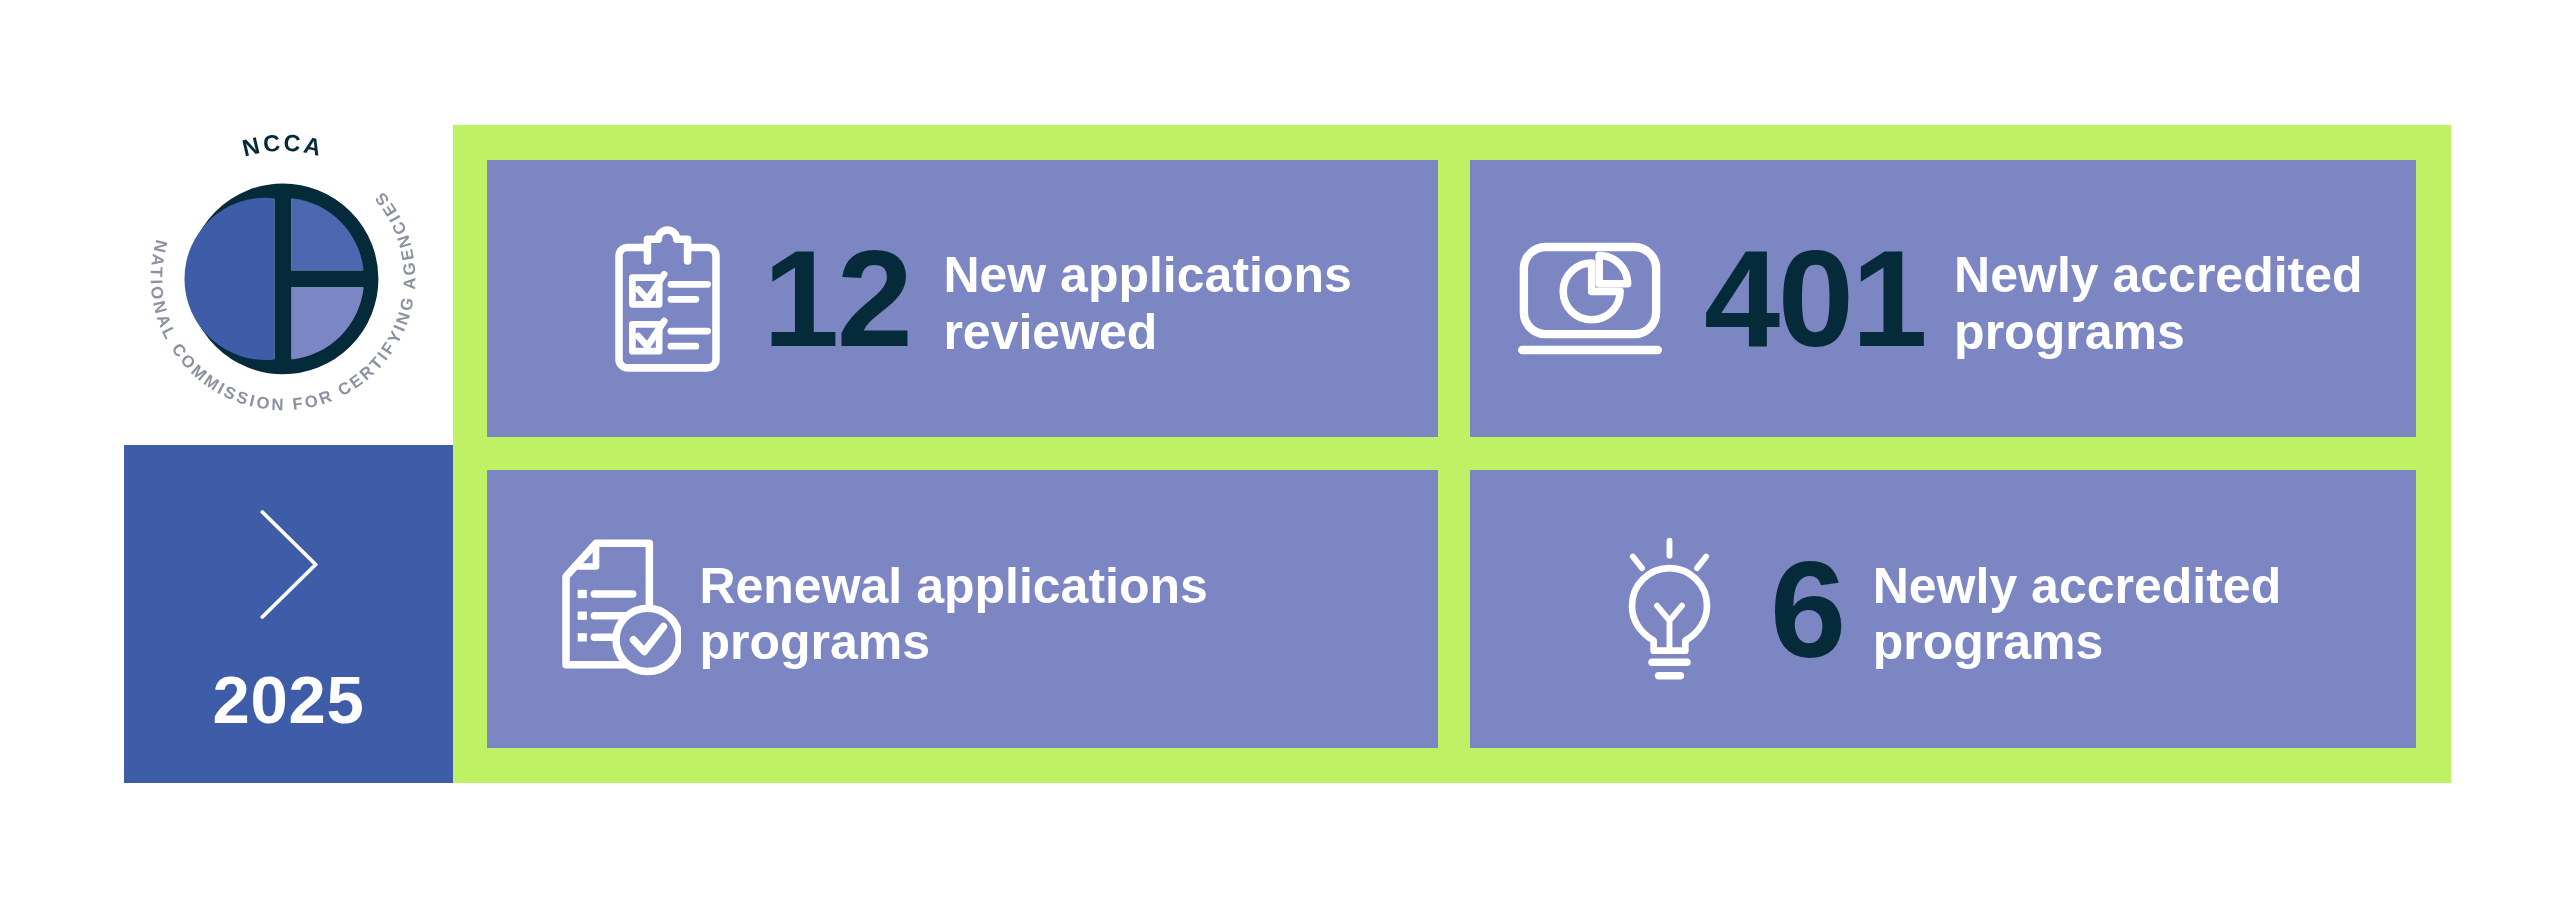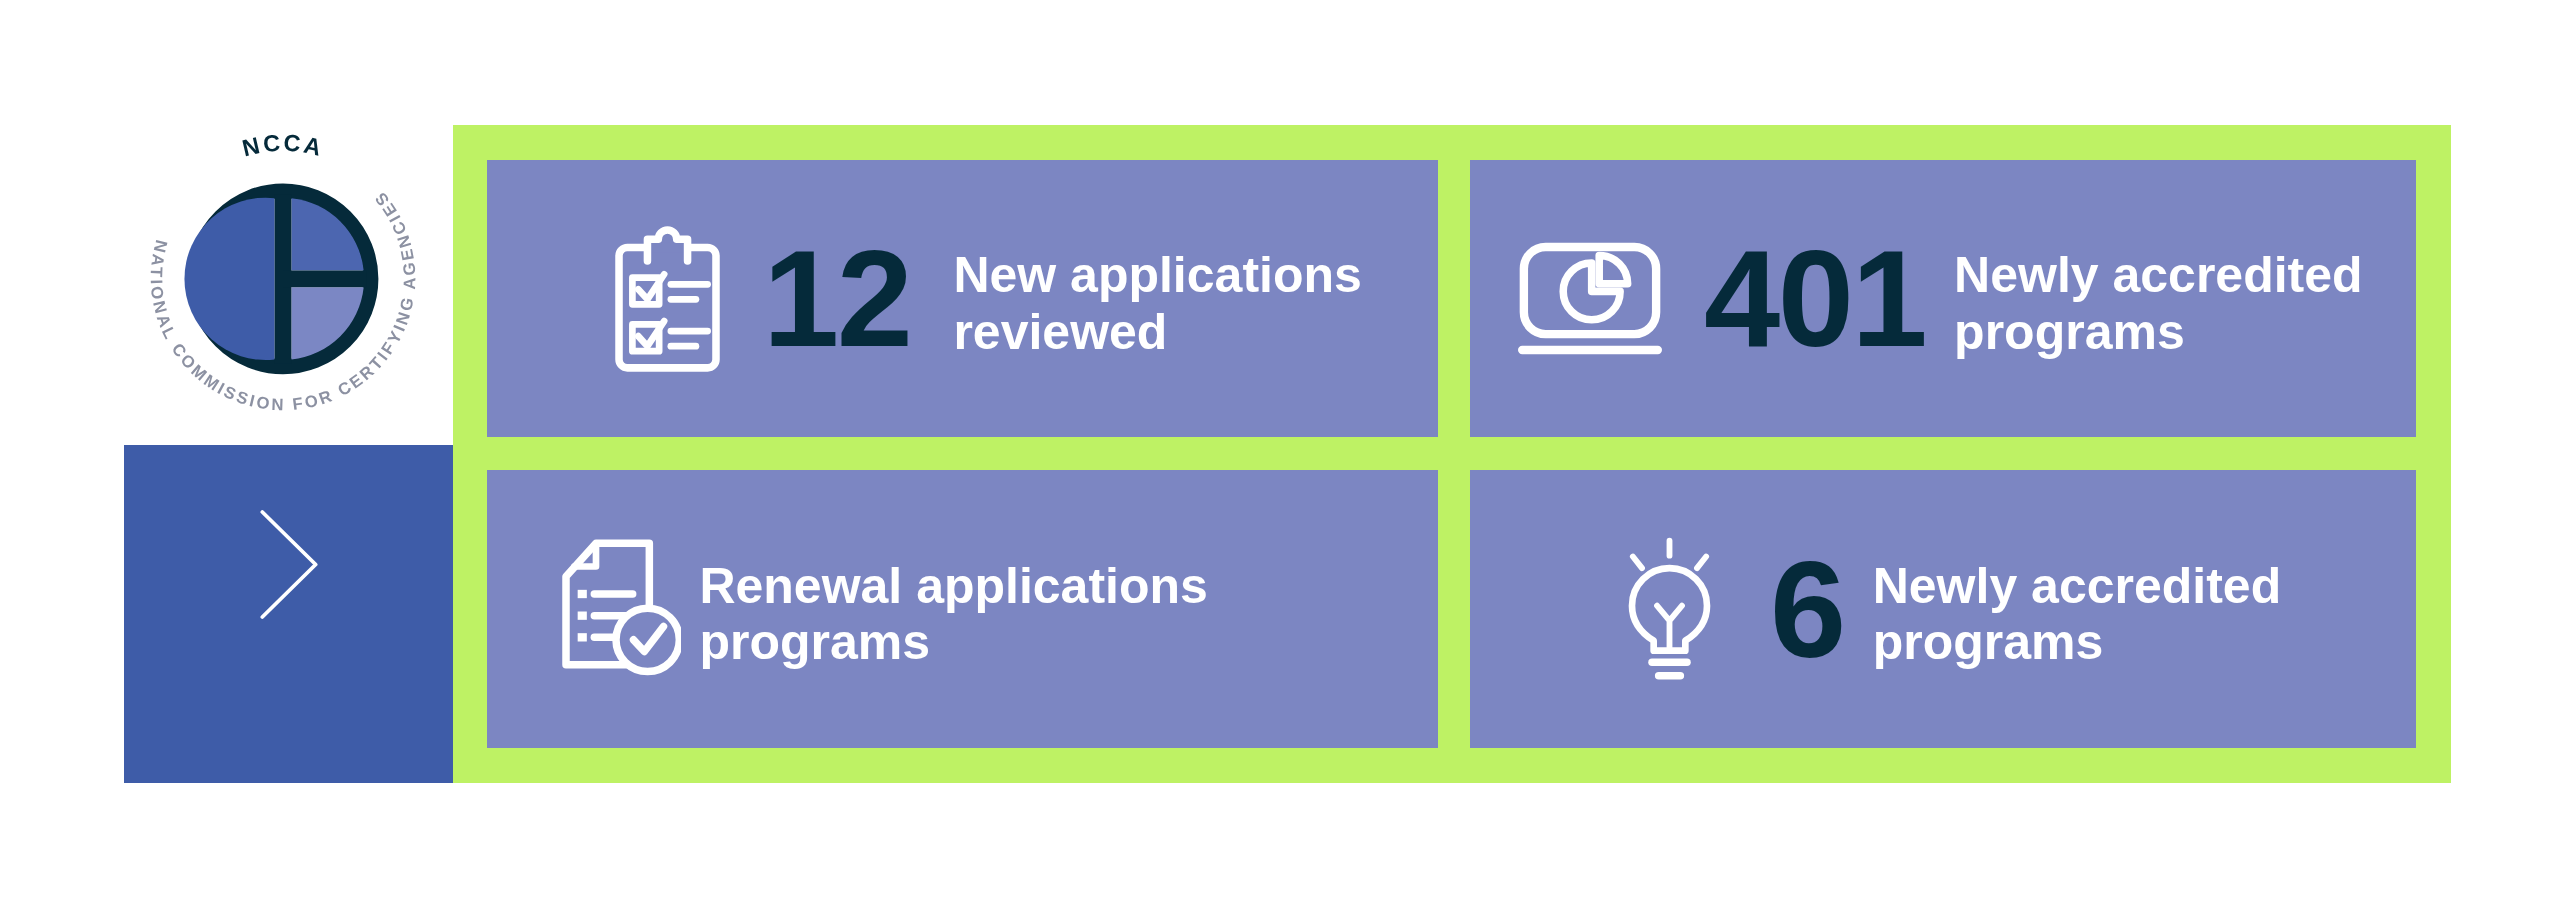--- a/index.html
+++ b/index.html
@@ -29,21 +29,21 @@
   .card-3 .stat-icon{margin-left:69px;width:125px;height:142px;}
   .card-4 .stat-icon{margin-left:145px;width:109px;height:150px;}
   .stat-value{color:#052A3A;font-size:137px;font-weight:700;line-height:1;
     letter-spacing:-2.5px;}
   .card-1 .stat-value{margin-left:42px;}
   .card-2 .stat-value{margin-left:42px;}
   .card-3 .stat-value{margin-left:47px;}
   .card-4 .stat-value{margin-left:46px;}
   .stat-label{color:#ffffff;font-size:50px;font-weight:700;line-height:1.13;
     white-space:pre-line;margin-top:10px;}
-  .card-1 .stat-label{margin-left:43px;}
+  .card-1 .stat-label{margin-left:33px;}
   .card-2 .stat-label{margin-left:29px;}
   .card-3 .stat-label{margin-left:18.4px;}
   .card-4 .stat-label{margin-left:29px;}
 
   .icon-stroke{fill:none;stroke:#ffffff;stroke-linecap:round;stroke-linejoin:round;}
 </style>
 </head>
 <body>
 
 <div class="canvas">
@@ -70,20 +70,21 @@
     </text>
     <text font-size="20" font-weight="700" fill="#8C91A2" letter-spacing="3.2">
       <textPath href="#arc-ring" startOffset="50%" text-anchor="middle">NATIONAL COMMISSION FOR CERTIFYING AGENCIES</textPath>
     </text>
   </svg>
 
   <div class="year-badge">
     <svg class="chevron-svg" viewBox="0 0 72 130">
       <polyline points="4,2 68,65 4,128" fill="none" stroke="#ffffff" stroke-width="4.5" stroke-linecap="round" stroke-linejoin="round"></polyline>
     </svg>
+    <div class="year-label">2025</div>
   </div>
 
   <div class="stats-panel">
 
     <div class="stat-card card-1">
       <svg class="stat-icon" viewBox="0 0 128 178">
         <rect class="icon-stroke" x="6" y="28" width="116" height="144" rx="10" stroke-width="9"></rect>
         <rect x="38" y="22" width="52" height="12" fill="#7C86C2"></rect>
         <path class="icon-stroke" d="M40 44 V18 H53 a11 11 0 0 1 22 0 H88 V44" stroke-width="9" fill="#7C86C2"></path>
         <rect class="icon-stroke" x="22" y="64" width="32" height="32" stroke-width="8"></rect>

